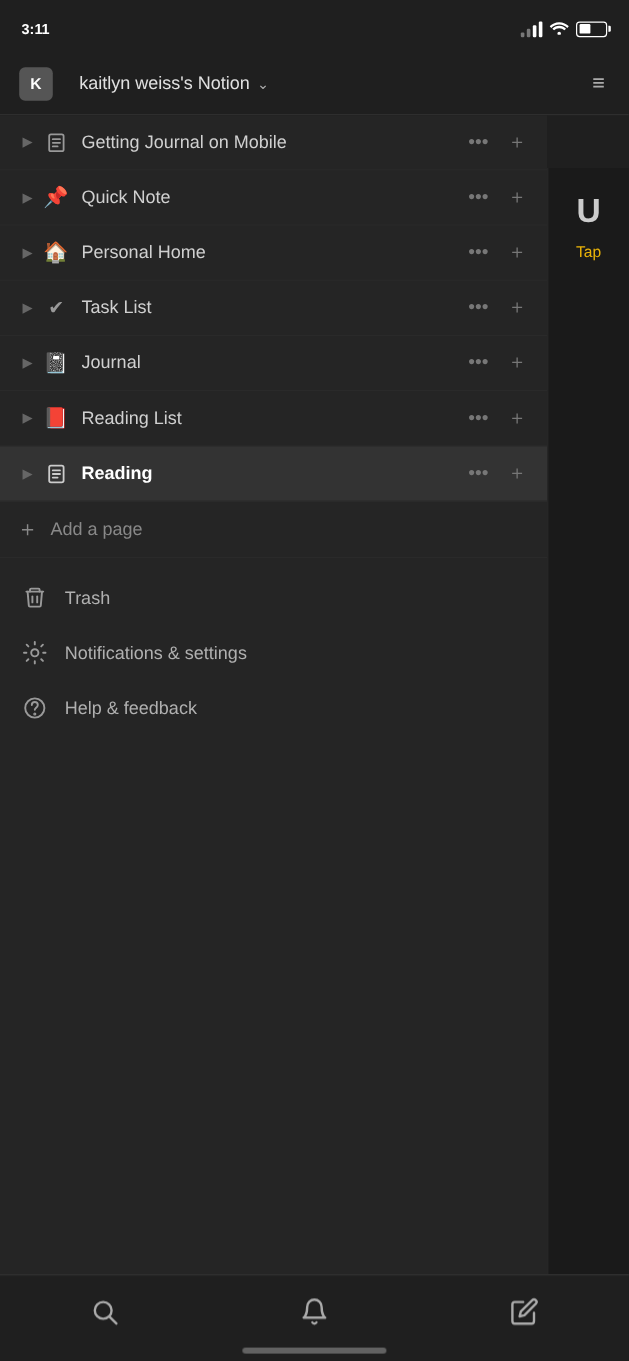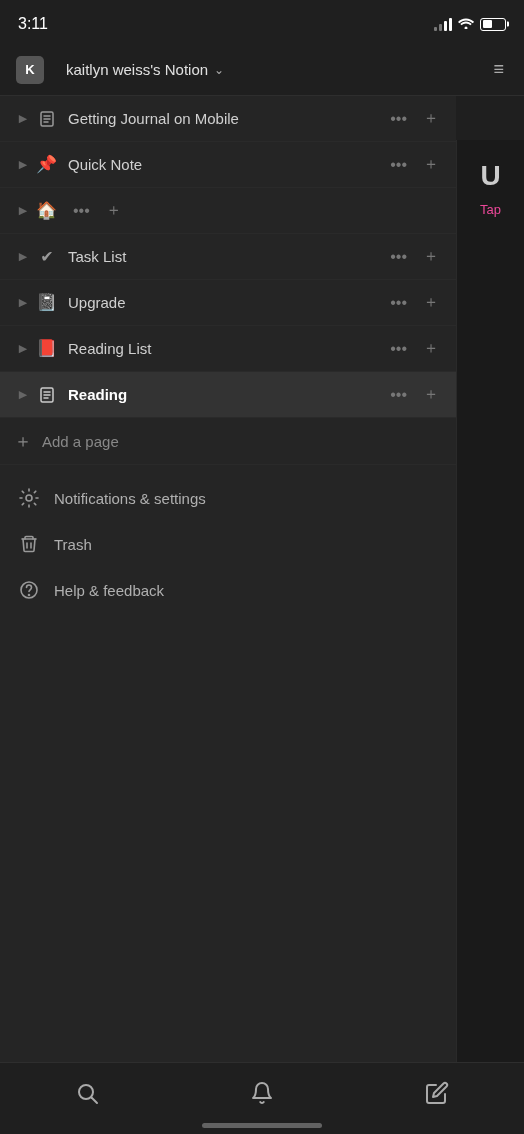--- a/index.html
+++ b/index.html
@@ -17,22 +17,22 @@
 
     
     .status-bar {
       display: flex;
       justify-content: space-between;
       align-items: center;
       padding: 10px 18px 6px;
       height: 44px;
     }
     .status-time {
-      font-size: 16px;
-      font-weight: 400;
+      font-size: 12px;
+      font-weight: 700;
       color: #fff;
     }
     .status-icons {
       display: flex;
       align-items: center;
       gap: 6px;
     }
     .signal-bars {
       display: flex;
       align-items: flex-end;
@@ -306,21 +306,21 @@
       gap: 10px;
       border-left: 1px solid #2a2a2a;
     }
     .right-panel-u {
       font-size: 28px;
       font-weight: 600;
       color: #ccc;
     }
     .right-panel-tap {
       font-size: 13px;
-      color: #ec4899;
+      color: #eab308;
       writing-mode: horizontal-tb;
     }
 
     .page-wrapper {
       display: flex;
       flex-direction: row;
       position: relative;
     }
   </style>
 </head>
@@ -386,40 +386,41 @@
       <span class="nav-label">Quick Note</span>
       <div class="nav-actions">
         <span class="dots-btn">•••</span>
         <span class="plus-btn">＋</span>
       </div>
     </div>
 
     <div class="nav-item">
       <span class="chevron-right">▶</span>
       <span class="nav-emoji">🏠</span>
+      <span class="nav-label">Personal Home</span>
       <div class="nav-actions">
         <span class="dots-btn">•••</span>
         <span class="plus-btn">＋</span>
       </div>
     </div>
 
     <div class="nav-item">
       <span class="chevron-right">▶</span>
       <span class="nav-icon-doc" style="font-size:16px; color:#999;">✔</span>
       <span class="nav-label">Task List</span>
       <div class="nav-actions">
         <span class="dots-btn">•••</span>
         <span class="plus-btn">＋</span>
       </div>
     </div>
 
     <div class="nav-item">
       <span class="chevron-right">▶</span>
       <span class="nav-emoji">📓</span>
-      <span class="nav-label">Upgrade</span>
+      <span class="nav-label">Journal</span>
       <div class="nav-actions">
         <span class="dots-btn">•••</span>
         <span class="plus-btn">＋</span>
       </div>
     </div>
 
     <div class="nav-item">
       <span class="chevron-right">▶</span>
       <span class="nav-emoji">📕</span>
       <span class="nav-label">Reading List</span>
@@ -445,44 +446,44 @@
         <span class="plus-btn">＋</span>
       </div>
     </div>
 
     <div class="add-page">
       <span class="add-page-plus">＋</span>
       <span>Add a page</span>
     </div>
 
     <div class="bottom-menu">
-
-      <div class="bottom-item">
-        <span class="bottom-item-icon">
-          <svg width="20" height="20" viewBox="0 0 20 20" fill="none" stroke="#999" stroke-width="1.6" stroke-linecap="round" stroke-linejoin="round">
-            <circle cx="10" cy="10" r="3"></circle>
-            <path d="M10 1v2M10 17v2M1 10h2M17 10h2M3.22 3.22l1.42 1.42M15.36 15.36l1.42 1.42M3.22 16.78l1.42-1.42M15.36 4.64l1.42-1.42"></path>
-          </svg>
-        </span>
-        <span>Notifications &amp; settings</span>
-      </div>
 
       <div class="bottom-item">
         <span class="bottom-item-icon">
           <svg width="20" height="20" viewBox="0 0 20 20" fill="none" stroke="#999" stroke-width="1.6" stroke-linecap="round" stroke-linejoin="round">
             <polyline points="3,5 5,5 17,5"></polyline>
             <path d="M6 5V3.5C6 3 6.5 2.5 7 2.5h6c.5 0 1 .5 1 1V5"></path>
             <path d="M16 5l-1 11.5c0 .5-.5 1-1 1H6c-.5 0-1-.5-1-1L4 5"></path>
             <line x1="8" y1="9" x2="8" y2="14"></line>
             <line x1="12" y1="9" x2="12" y2="14"></line>
           </svg>
         </span>
         <span>Trash</span>
       </div>
 
+      <div class="bottom-item">
+        <span class="bottom-item-icon">
+          <svg width="20" height="20" viewBox="0 0 20 20" fill="none" stroke="#999" stroke-width="1.6" stroke-linecap="round" stroke-linejoin="round">
+            <circle cx="10" cy="10" r="3"></circle>
+            <path d="M10 1v2M10 17v2M1 10h2M17 10h2M3.22 3.22l1.42 1.42M15.36 15.36l1.42 1.42M3.22 16.78l1.42-1.42M15.36 4.64l1.42-1.42"></path>
+          </svg>
+        </span>
+        <span>Notifications &amp; settings</span>
+      </div>
+
 
       <div class="bottom-item">
         <span class="bottom-item-icon">
           <svg width="20" height="20" viewBox="0 0 20 20" fill="none" stroke="#999" stroke-width="1.6" stroke-linecap="round" stroke-linejoin="round">
             <circle cx="10" cy="10" r="8"></circle>
             <path d="M7.5 7.5a2.5 2.5 0 0 1 5 0c0 2-2.5 2.5-2.5 4"></path>
             <circle cx="10" cy="15" r="0.5" fill="#999"></circle>
           </svg>
         </span>
         <span>Help &amp; feedback</span>

